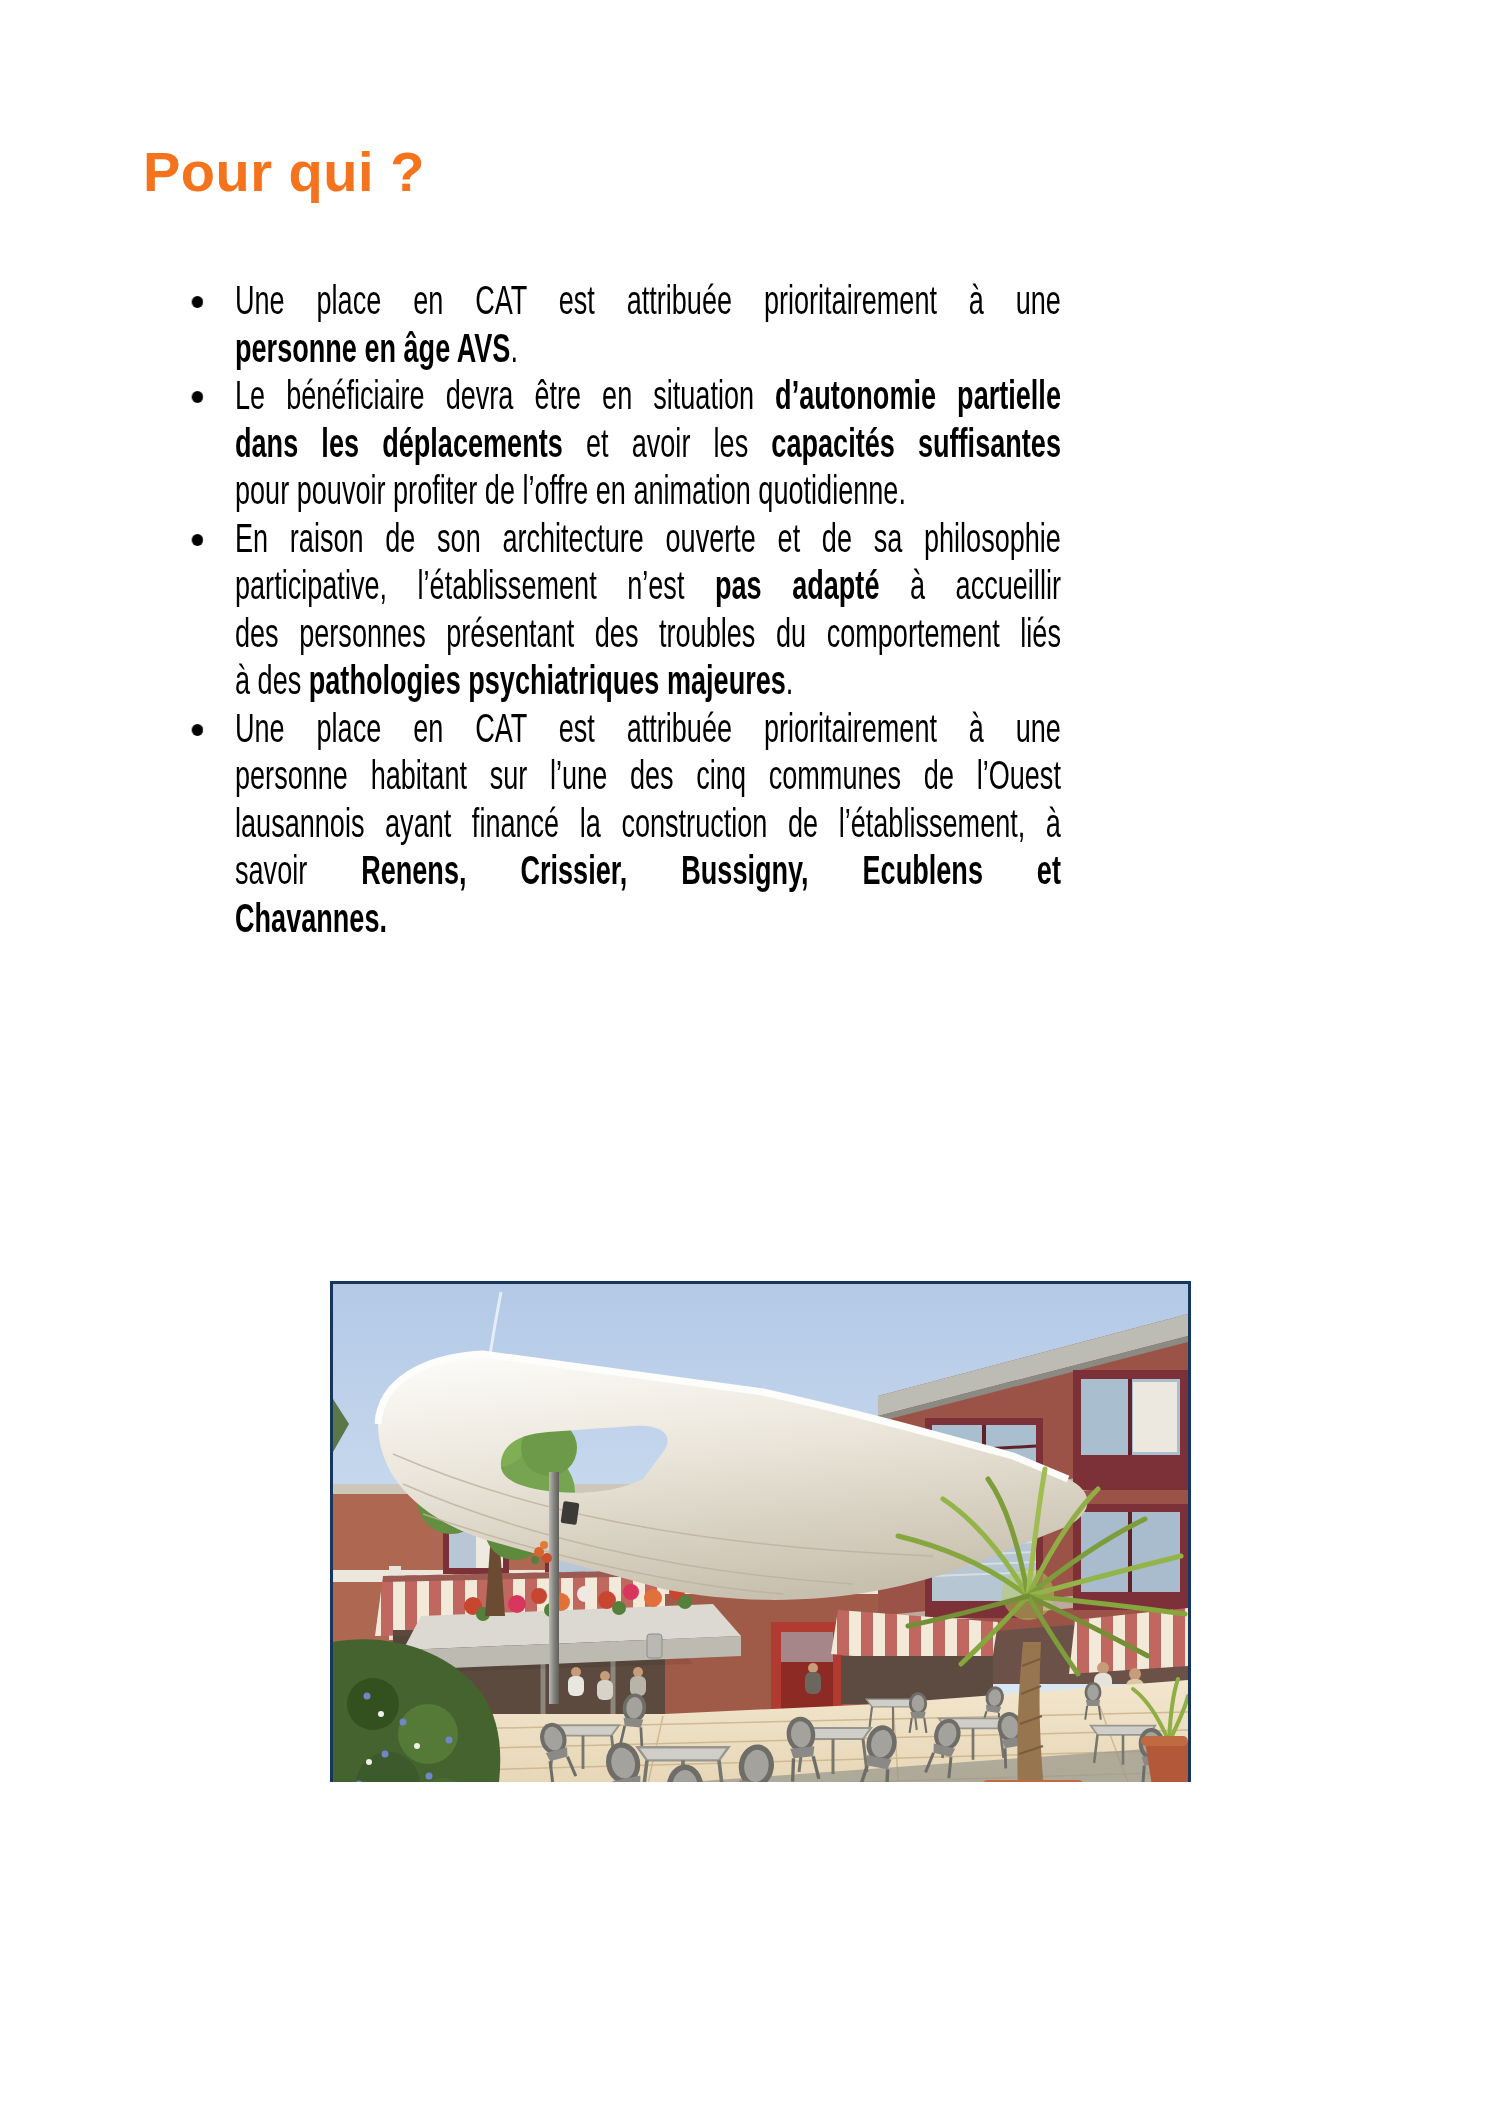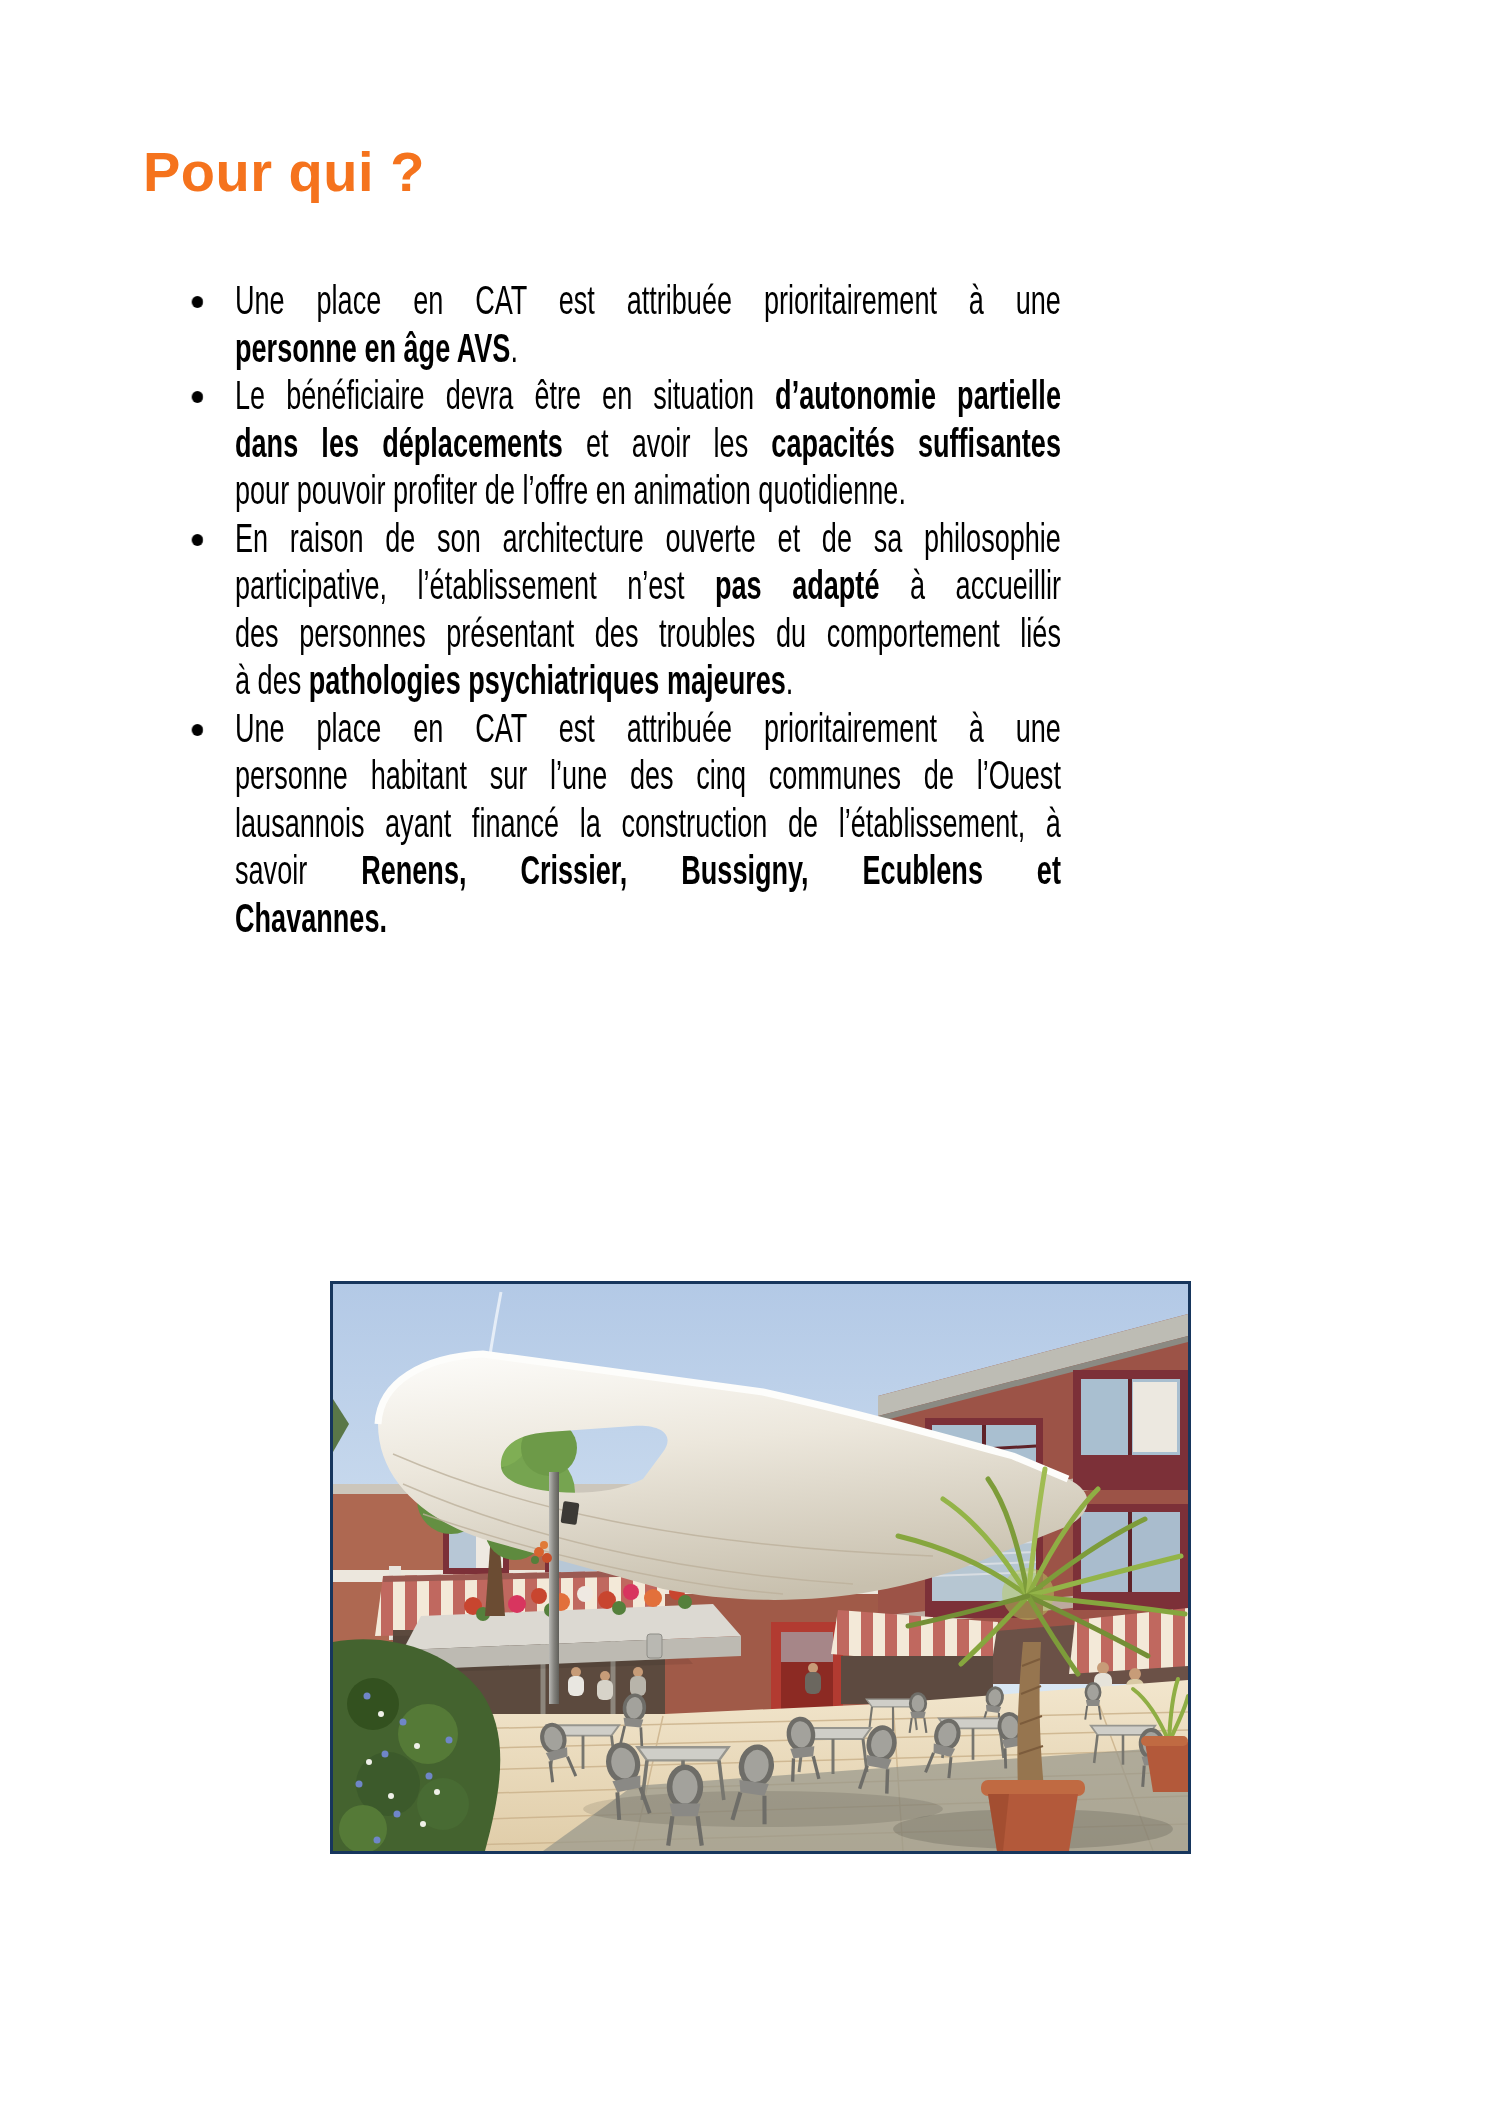--- a/index.html
+++ b/index.html
@@ -1,18 +1,18 @@
 <!DOCTYPE html>
 <html><head>
 <meta charset="utf-8">
 <style>
   html,body{margin:0;padding:0;background:#ffffff;}
   .page{
     position:relative;
-    width:1500px;height:2122px;
+    width:1500px;height:1782px;
     background:#ffffff;
     font-family:"Liberation Sans","DejaVu Sans",sans-serif;
     overflow:hidden;
   }
   .heading{
     position:absolute;left:143px;top:144px;
     font-size:56px;line-height:1;font-weight:bold;
     color:#F5731D;letter-spacing:0.5px;
     white-space:nowrap;
   }

